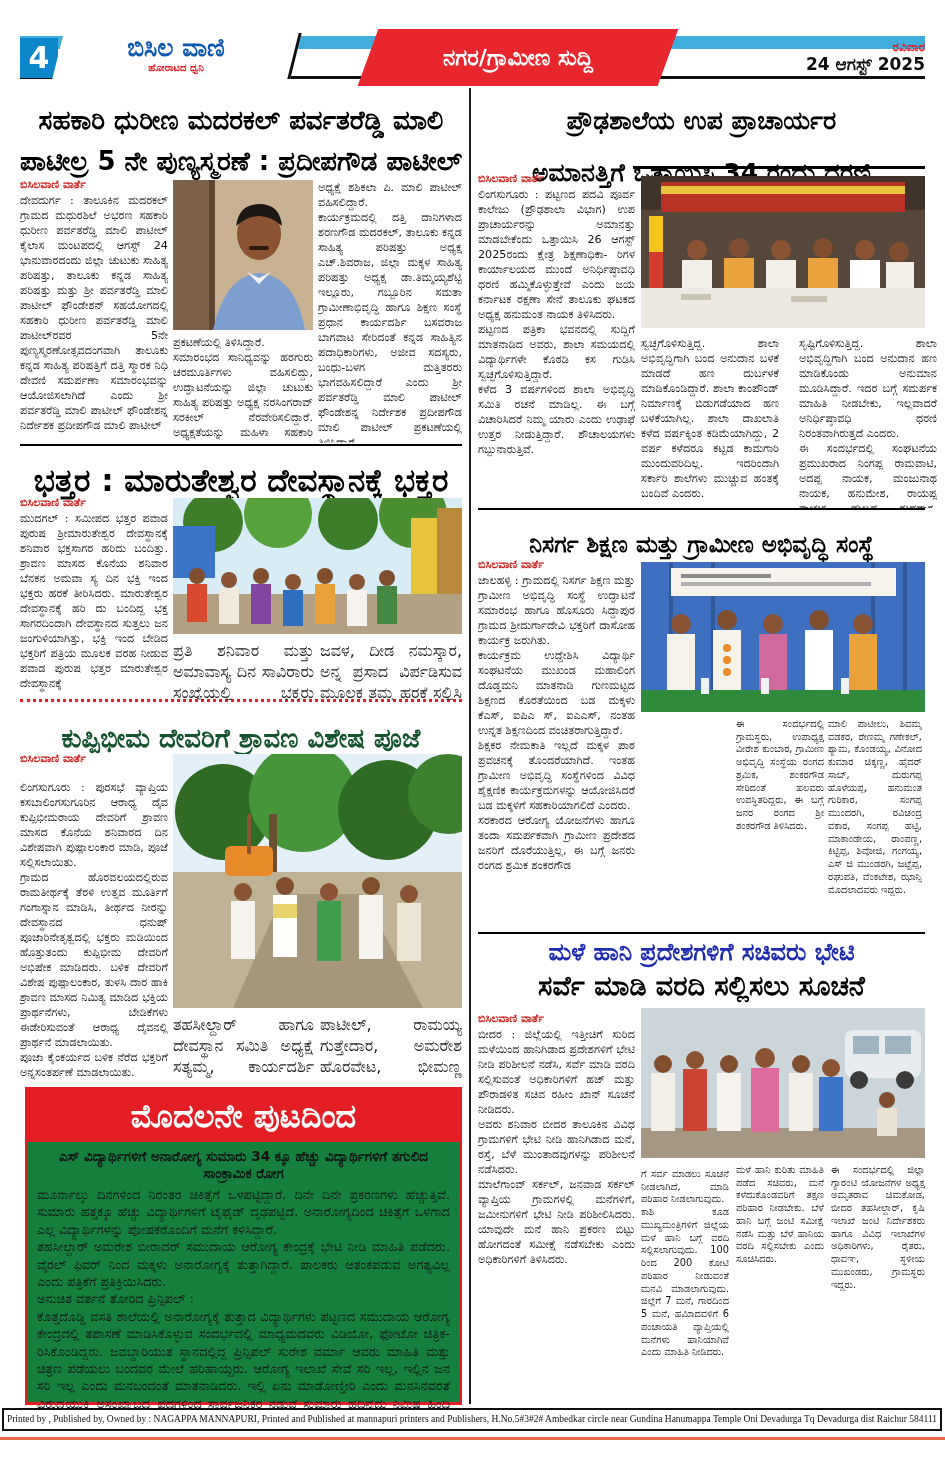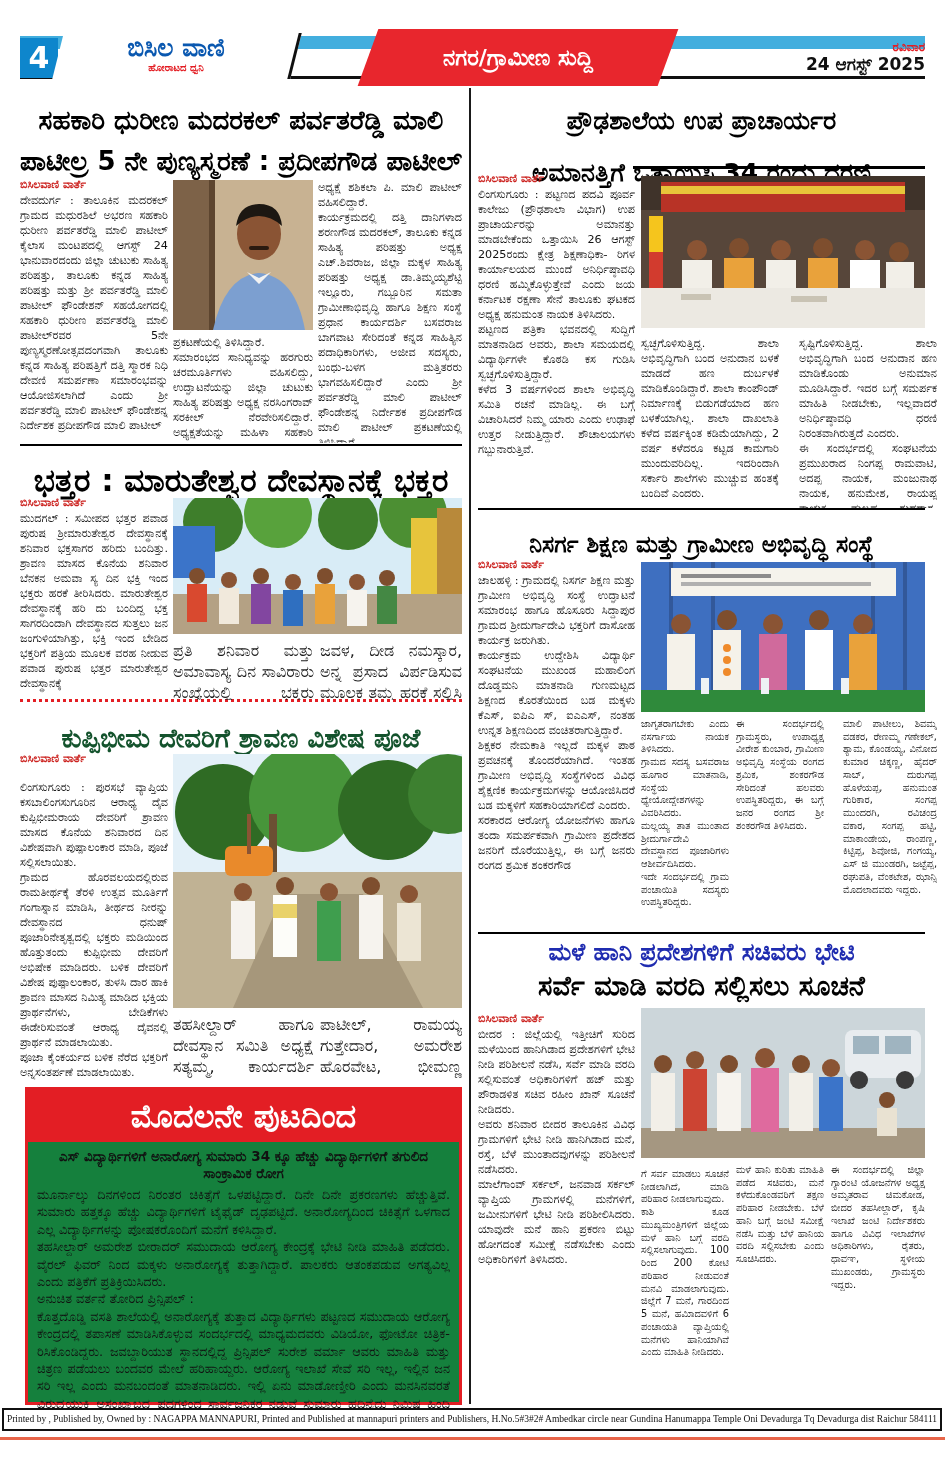--- a/index.html
+++ b/index.html
@@ -273,26 +273,22 @@
           <circle cx="86" cy="86" r="4" fill="#ef8a2b"></circle>
             <circle cx="86" cy="98" r="4" fill="#ef8a2b"></circle>
             <circle cx="86" cy="110" r="4" fill="#ef8a2b"></circle>
         </g>
         <rect x="0" y="128" width="284" height="22" fill="#2f8a3b"></rect>
         <rect x="60" y="116" width="8" height="16" fill="#eef2f5"></rect>
           <rect x="120" y="116" width="8" height="16" fill="#eef2f5"></rect>
           <rect x="200" y="116" width="8" height="16" fill="#eef2f5"></rect>
       </svg>
     </div>
-    <div class="abs col-sm" style="left:163px;top:206px;width:88px;height:212px;">ಜಾಗೃತರಾಗಬೇಕು ಎಂದು ನಸರ್ಗಾಯ ನಾಯಕ ತಿಳಿಸಿದರು.
-ಗ್ರಾಮದ ಸದಸ್ಯ ಬಸವರಾಜ ಹೂಗಾರ ಮಾತನಾಡಿ, ಸಂಸ್ಥೆಯ ಧ್ಯೇಯೋದ್ದೇಶಗಳನ್ನು ವಿವರಿಸಿದರು.
-ಮಲ್ಲಯ್ಯ ತಾತ ಮುಂತಾದ ಶ್ರೀದುರ್ಗಾದೇವಿ ದೇವಸ್ಥಾನದ ಪೂಜಾರಿಗಳು ಆಶೀರ್ವದಿಸಿದರು.
-ಇದೇ ಸಂದರ್ಭದಲ್ಲಿ ಗ್ರಾಮ ಪಂಚಾಯಿತಿ ಸದಸ್ಯರು ಉಪಸ್ಥಿತರಿದ್ದರು.</div>
     <div class="abs col-sm" style="left:258px;top:206px;width:88px;height:212px;">ಈ ಸಂದರ್ಭದಲ್ಲಿ ಗ್ರಾಮಸ್ಥರು, ಉಪಾಧ್ಯಕ್ಷ ವೀರೇಶ ಕುಂಬಾರ, ಗ್ರಾಮೀಣ ಅಭಿವೃದ್ಧಿ ಸಂಸ್ಥೆಯ ರಂಗದ ಶ್ರಮಿಕ, ಶಂಕರಗೌಡ ಸೇರಿದಂತೆ ಹಲವರು ಉಪಸ್ಥಿತರಿದ್ದರು, ಈ ಬಗ್ಗೆ ಜನರ ರಂಗದ ಶ್ರೀ ಶಂಕರಗೌಡ ತಿಳಿಸಿದರು.</div>
-    <div class="abs col-sm" style="left:365px;top:206px;width:94px;height:212px;">ಮಾಲಿ ಪಾಟೀಲು, ಶಿವಮ್ಮ ವಡಕರ, ರೇಣಮ್ಮ ಗಣೇಕಲ್, ಶ್ಯಾಮ, ಕೊಂಡಯ್ಯ, ವಿನೋದ ಕುಮಾರ ಚಿಕ್ಕಣ್ಣ, ಹೈದರ್ ಸಾಬ್, ದುರುಗಪ್ಪ ಹೊಳೆಯಪ್ಪ, ಹನುಮಂತ ಗುರಿಕಾರ, ಸಂಗಪ್ಪ ಮುಂದರಗಿ, ರವಿಚಂದ್ರ ವಕಾರ, ಸಂಗಪ್ಪ ಹಟ್ಟಿ, ಮಾಕಾಂಡೇಯ, ರಾಂಪಣ್ಣ, ಕಿಟ್ಟಿಪ್ಪ, ಶಿವೋಜಿ, ಗಂಗಯ್ಯ, ಎಸ್ ಜಿ ಮುಂಡರಗಿ, ಜಟ್ಟೆಪ್ಪ, ರಘುಪತಿ, ವೆಂಕಟೇಶ, ಝಾನ್ಸಿ ಮೊದಲಾದವರು ಇದ್ದರು.</div>
+    <div class="abs col-sm" style="left:350px;top:206px;width:94px;height:212px;">ಮಾಲಿ ಪಾಟೀಲು, ಶಿವಮ್ಮ ವಡಕರ, ರೇಣಮ್ಮ ಗಣೇಕಲ್, ಶ್ಯಾಮ, ಕೊಂಡಯ್ಯ, ವಿನೋದ ಕುಮಾರ ಚಿಕ್ಕಣ್ಣ, ಹೈದರ್ ಸಾಬ್, ದುರುಗಪ್ಪ ಹೊಳೆಯಪ್ಪ, ಹನುಮಂತ ಗುರಿಕಾರ, ಸಂಗಪ್ಪ ಮುಂದರಗಿ, ರವಿಚಂದ್ರ ವಕಾರ, ಸಂಗಪ್ಪ ಹಟ್ಟಿ, ಮಾಕಾಂಡೇಯ, ರಾಂಪಣ್ಣ, ಕಿಟ್ಟಿಪ್ಪ, ಶಿವೋಜಿ, ಗಂಗಯ್ಯ, ಎಸ್ ಜಿ ಮುಂಡರಗಿ, ಜಟ್ಟೆಪ್ಪ, ರಘುಪತಿ, ವೆಂಕಟೇಶ, ಝಾನ್ಸಿ ಮೊದಲಾದವರು ಇದ್ದರು.</div>
   </div>
 
   <div class="abs art-r3">
     <div class="headline-blue">ಮಳೆ ಹಾನಿ ಪ್ರದೇಶಗಳಿಗೆ ಸಚಿವರು ಭೇಟಿ</div>
     <div class="headline-black">ಸರ್ವೆ ಮಾಡಿ ವರದಿ ಸಲ್ಲಿಸಲು ಸೂಚನೆ</div>
     <div class="abs byline" style="left:0;top:76px;">ಬಿಸಿಲವಾಣಿ ವಾರ್ತೆ</div>
     <div class="abs col" style="left:0;top:91px;width:157px;height:376px;">ಬೀದರ : ಜಿಲ್ಲೆಯಲ್ಲಿ ಇತ್ತೀಚಿಗೆ ಸುರಿದ ಮಳೆಯಿಂದ ಹಾನಿಗಿಡಾದ ಪ್ರದೇಶಗಳಿಗೆ ಭೇಟಿ ನೀಡಿ ಪರಿಶೀಲನೆ ನಡೆಸಿ, ಸರ್ವೆ ಮಾಡಿ ವರದಿ ಸಲ್ಲಿಸುವಂತೆ ಅಧಿಕಾರಿಗಳಿಗೆ ಹಜ್ ಮತ್ತು ಪೌರಾಡಳಿತ ಸಚಿವ ರಹೀಂ ಖಾನ್ ಸೂಚನೆ ನೀಡಿದರು.
 ಅವರು ಶನಿವಾರ ಬೀದರ ತಾಲೂಕಿನ ವಿವಿಧ ಗ್ರಾಮಗಳಿಗೆ ಭೇಟಿ ನೀಡಿ ಹಾನಿಗಿಡಾದ ಮನೆ, ರಸ್ತೆ, ಬೆಳೆ ಮುಂತಾದವುಗಳನ್ನು ಪರಿಶೀಲನೆ ನಡೆಸಿದರು.
 ಮಾಲೆಗಾಂವ್ ಸರ್ಕಲ್, ಜನವಾಡ ಸರ್ಕಲ್ ವ್ಯಾಪ್ತಿಯ ಗ್ರಾಮಗಳಲ್ಲಿ ಮನೆಗಳಿಗೆ, ಜಮೀನುಗಳಿಗೆ ಭೇಟಿ ನೀಡಿ ಪರಿಶೀಲಿಸಿದರು. ಯಾವುದೇ ಮನೆ ಹಾನಿ ಪ್ರಕರಣ ಬಿಟ್ಟು ಹೋಗದಂತೆ ಸಮೀಕ್ಷೆ ನಡೆಸಬೇಕು ಎಂದು ಅಧಿಕಾರಿಗಳಿಗೆ ತಿಳಿಸಿದರು.</div>
     <div class="abs photo" style="left:163px;top:72px;width:284px;height:150px;">

